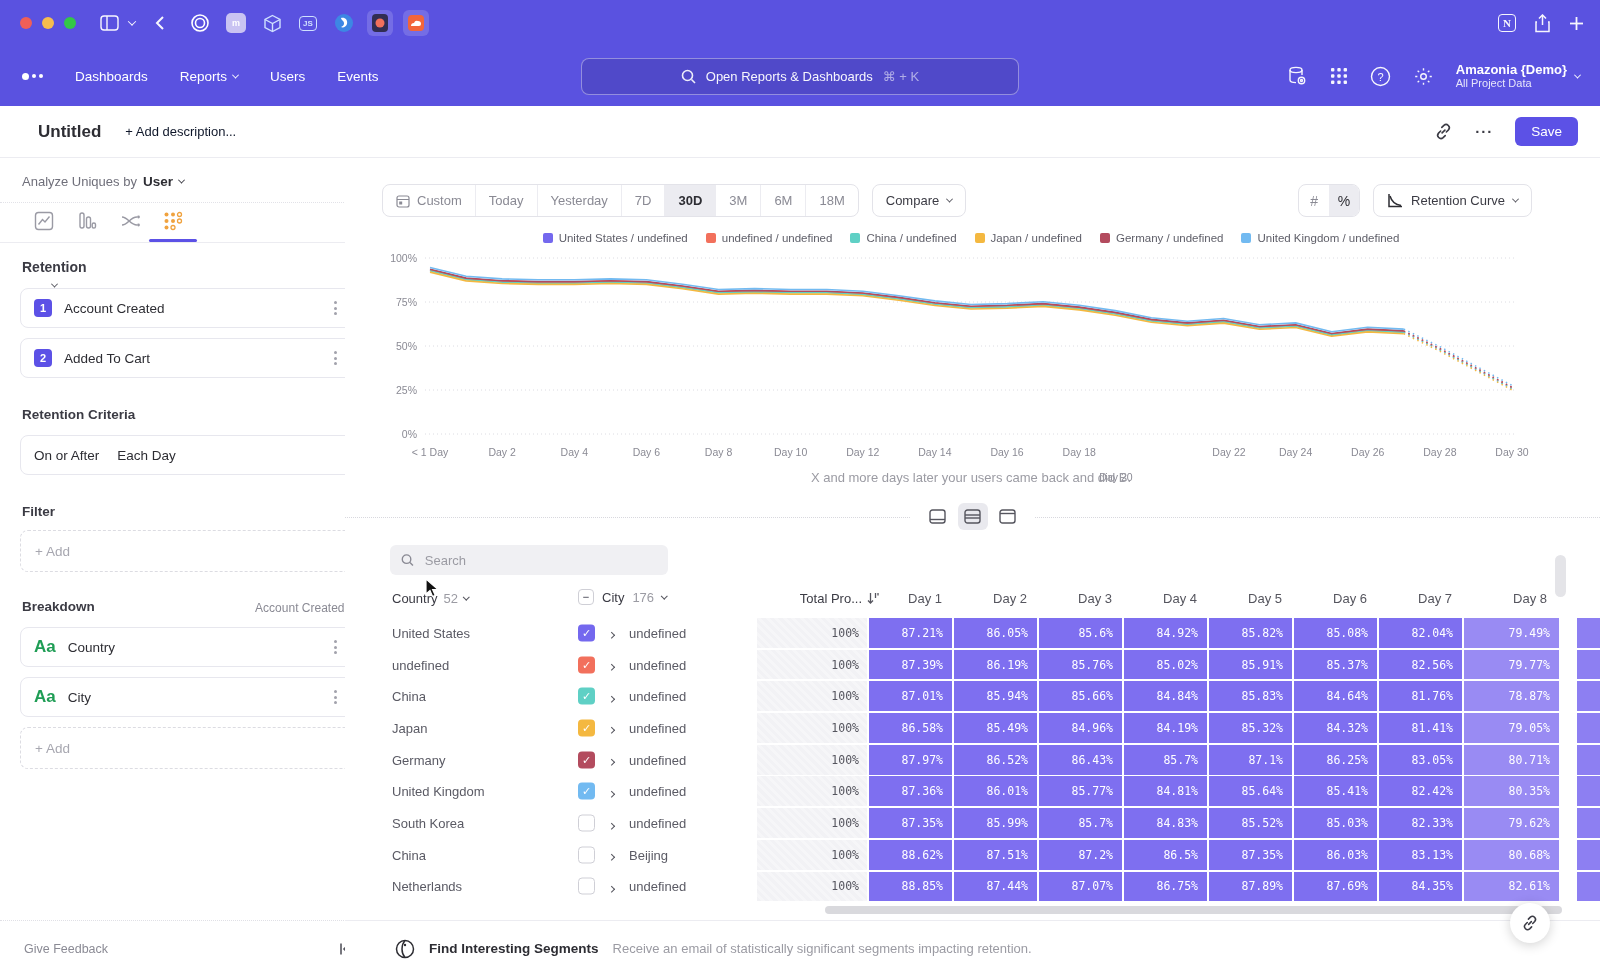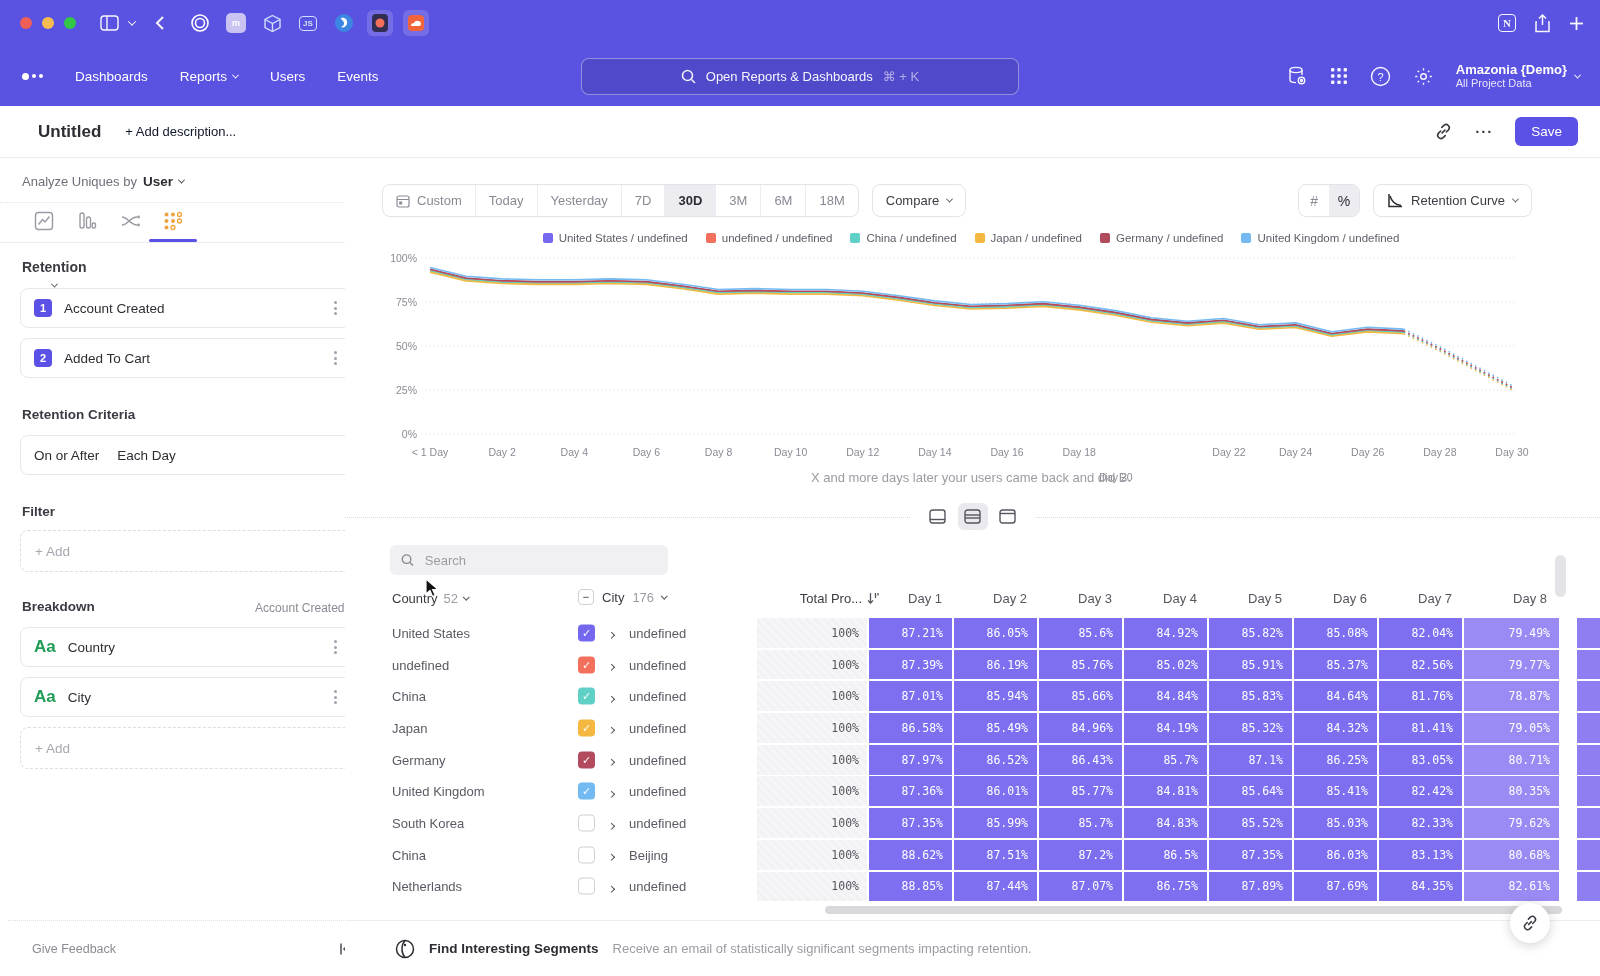--- a/index.html
+++ b/index.html
@@ -63,21 +63,21 @@
   .tab-underline{position:absolute;left:149px;top:81px;width:48px;height:3px;background:#5c51e6;border-radius:2px;}
   .s-label{position:absolute;left:22px;font-size:14px;font-weight:bold;color:#3b3b44;display:flex;align-items:center;gap:8px;flex-direction:column;}
   .s-label.sm{font-size:13.5px;}
   .card{position:absolute;left:20px;right:23px;height:40px;border:1px solid #e7e7ee;border-radius:8px;background:#fff;display:flex;align-items:center;padding:0 13px;gap:12px;font-size:13.5px;color:#2d2d33;}
   .badge{width:18px;height:18px;border-radius:4px;background:#5c51e6;color:#fff;font-size:11px;font-weight:bold;display:flex;align-items:center;justify-content:center;}
   .kebab{display:flex;flex-direction:column;gap:2.5px;margin-left:auto;cursor:pointer;padding:4px;}
   .kebab i{width:3px;height:3px;border-radius:50%;background:#a2a2ac;display:block;}
   .addbox{position:absolute;left:20px;right:23px;height:42px;border:1.5px dashed #dcdce2;border-radius:8px;display:flex;align-items:center;padding:0 14px;font-size:13.5px;color:#a7a7b0;cursor:pointer;}
   .aa{color:#1f9d55;font-weight:bold;font-size:17px;}
   .bscope{position:absolute;right:23px;font-size:12px;color:#8a8a94;display:flex;align-items:center;gap:6px;}
-  .sfoot{position:absolute;left:0;right:0;bottom:0;height:56px;border-top:1px dotted #e0e0e6;display:flex;align-items:center;justify-content:space-between;padding:0 24px;color:#8a8a94;font-size:12.5px;margin-left:8px;}
+  .sfoot{position:absolute;left:0;right:0;bottom:0;height:56px;border-top:1px dotted #e0e0e6;display:flex;align-items:center;justify-content:space-between;padding:0 24px;color:#8a8a94;font-size:12.5px;}
 
   
   .controls{position:absolute;left:37px;right:68px;top:26px;height:33px;display:flex;align-items:center;}
   .seg-group{display:flex;align-items:stretch;height:33px;border:1px solid #e3e3e9;border-radius:8px;overflow:hidden;background:#fff;}
   .range-btn{display:flex;align-items:center;gap:7px;padding:0 13px;font-size:13px;color:#8a8a94;border-left:1px solid #ececf1;cursor:pointer;}
   .range-btn:first-child{border-left:none;}
   .range-btn.active{background:#ececf1;color:#2d2d33;font-weight:bold;}
   .pillbtn{display:flex;align-items:center;gap:8px;height:33px;border:1px solid #e3e3e9;border-radius:8px;background:#fff;padding:14px 13px;font-size:13px;color:#3b3b44;margin-left:13px;cursor:pointer;}
   .ctr-spacer{flex:1;}
   .gp-toggle{display:flex;height:33px;border:1px solid #e3e3e9;border-radius:8px;overflow:hidden;background:#fff;}

